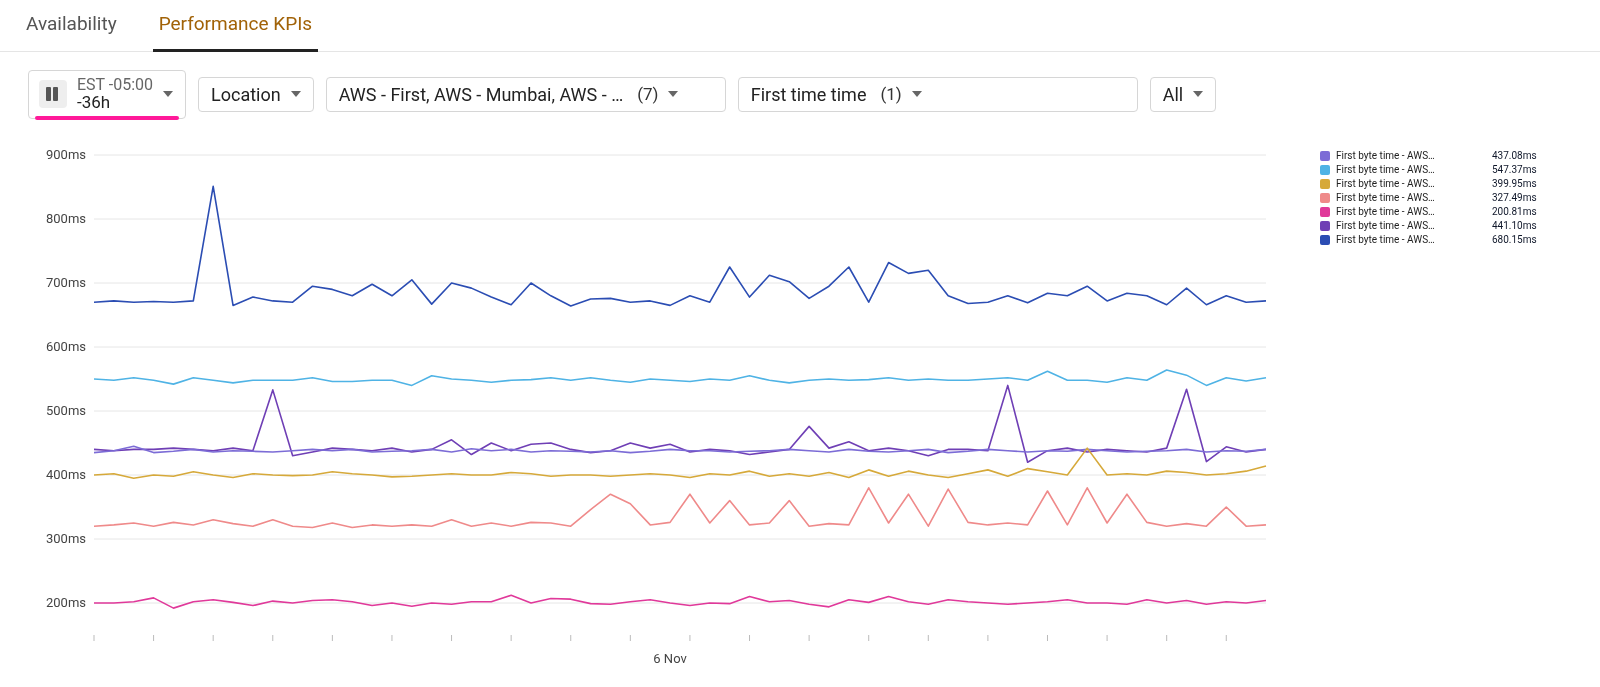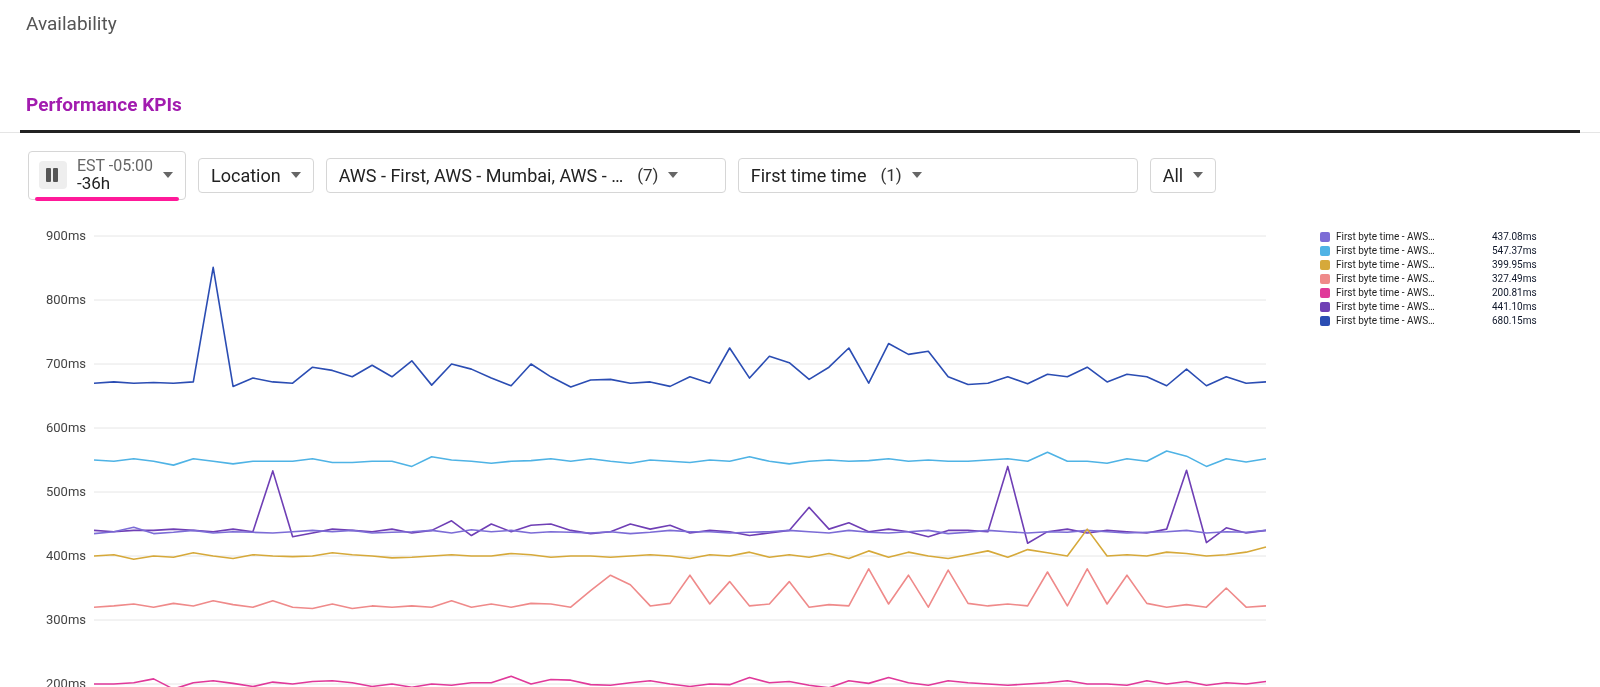--- a/index.html
+++ b/index.html
@@ -8,33 +8,32 @@
     font-family: -apple-system, BlinkMacSystemFont, "Segoe UI", Roboto, sans-serif;
     background: #fff;
     color: #222;
     width: 1600px;
   }
   .tabs {
     display: flex;
     border-bottom: 1px solid #e5e5e5;
     padding: 0 20px;
     gap: 30px;
-    flex-direction: column;
   }
   .tab {
     padding: 12px 6px 14px 6px;
     font-size: 19px;
     color: #555;
     cursor: pointer;
     border-bottom: 3px solid transparent;
     margin-bottom: -1px;
   }
   .tab.active {
-    font-weight: 700;
-    color: #a21caf;
+    font-weight: 400;
+    color: #a16207;
     border-bottom: 3px solid #222;
   }
   .controls {
     display: flex;
     gap: 12px;
     padding: 18px 28px 6px 28px;
     align-items: center;
   }
   .ctrl {
     border: 1px solid #d6d6d6;

